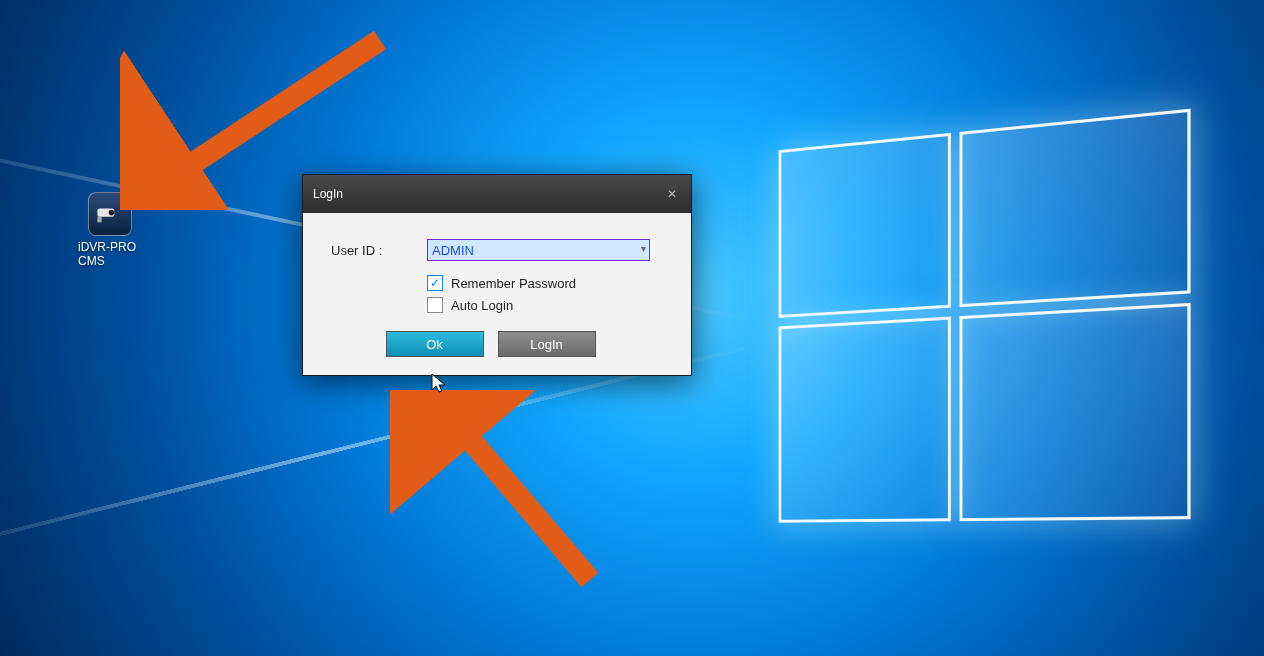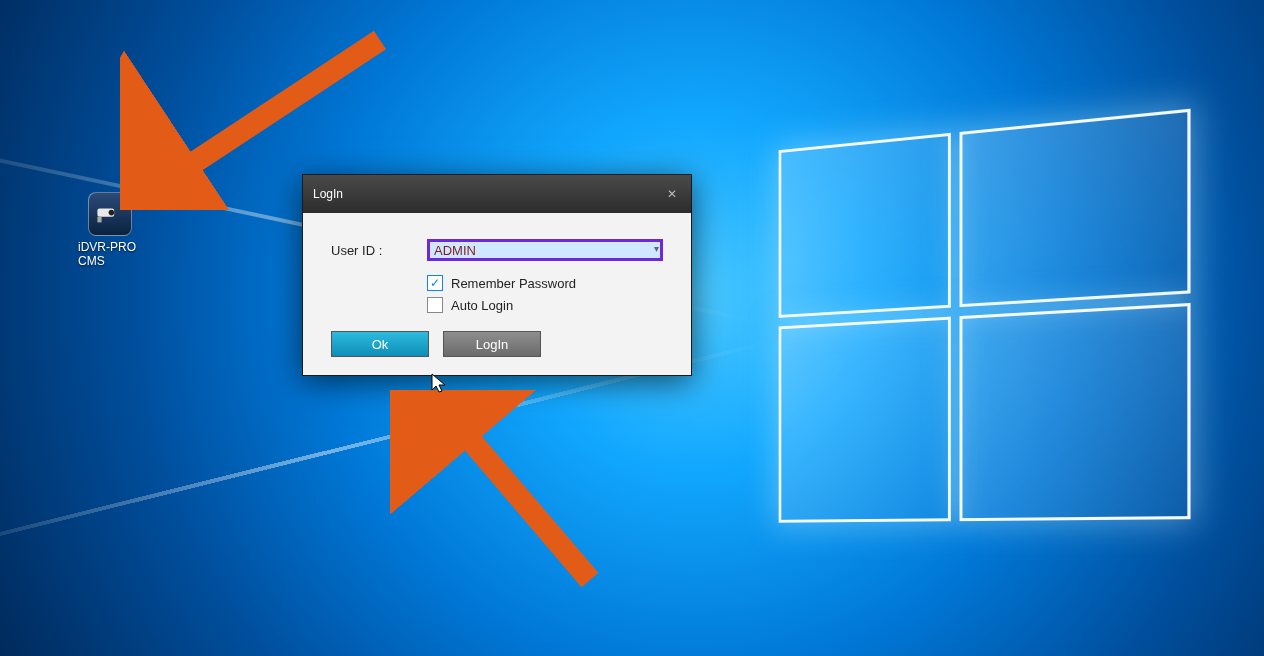--- a/index.html
+++ b/index.html
@@ -14,32 +14,32 @@
   
   .beam{position:absolute;background:linear-gradient(to right,rgba(255,255,255,0),rgba(255,255,255,.45),rgba(255,255,255,0));height:4px;width:900px;transform-origin:left center;pointer-events:none;}
   
   .desktop-icon{position:absolute;left:78px;top:192px;width:64px;color:#fff;font-size:12px;text-shadow:0 1px 2px rgba(0,0,0,.7);cursor:pointer;}
   .desktop-icon .iconimg{width:42px;height:42px;margin:0 auto 4px;border-radius:8px;background:linear-gradient(#2a4a7a,#0a223e);border:1px solid rgba(255,255,255,.4);display:flex;align-items:center;justify-content:center;}
   .desktop-icon .iconimg svg{width:28px;height:22px;}
   
   .dialog{position:absolute;left:302px;top:174px;width:388px;background:#f3f3f3;border:1px solid #1a1a1a;box-shadow:0 6px 30px rgba(0,0,0,.6);}
   .titlebar{height:38px;background:linear-gradient(#4a4a4a,#2c2c2c);color:#fff;font-size:12px;display:flex;align-items:center;padding:0 6px 0 10px;justify-content:space-between;}
   .titlebar .close{width:26px;height:18px;display:flex;align-items:center;justify-content:center;color:#bbb;font-size:12px;}
-  .dlgbody{padding:26px 28px 18px 28px;font-size:13px;color:#222;}
+  .dlgbody{padding:26px 41px 18px 28px;font-size:13px;color:#222;}
   .row{display:flex;align-items:center;margin-bottom:14px;}
   .row .lbl{width:96px;}
   .row .fld{flex:1;position:relative;}
-  .userid-input{width:100%;height:22px;border:3px solid #6d28d9;background:#fff;padding:0 20px 0 4px;box-sizing:border-box;font-size:13px;color:#7f1d1d;}
+  .userid-input{width:100%;height:22px;border:1px solid #6d28d9;background:#fff;padding:0 20px 0 4px;box-sizing:border-box;font-size:13px;color:#1d4ed8;}
   .userid-input.sel{background:#cfe8ff;}
   .dropdown-arrow{position:absolute;right:4px;top:4px;color:#666;font-size:10px;pointer-events:none;}
   .pwd-input{width:100%;height:22px;border:1px solid #8a8a8a;background:#fff;padding:0 4px;box-sizing:border-box;font-size:13px;letter-spacing:2px;}
   .chkrow{display:flex;align-items:center;margin:6px 0 6px 96px;font-size:13px;}
   .chkbox{width:14px;height:14px;border:1px solid #0a84ff;margin-right:8px;display:flex;align-items:center;justify-content:center;font-size:12px;color:#0a84ff;background:#fff;}
   .chkbox.unchecked{border-color:#888;color:transparent;}
-  .btnrow{display:flex;gap:14px;margin-top:18px;}
+  .btnrow{display:flex;justify-content:center;gap:14px;margin-top:18px;}
   .btn{width:96px;height:24px;font-size:13px;color:#fff;border:1px solid #555;display:flex;align-items:center;justify-content:center;cursor:pointer;}
   .btn.ok{background:linear-gradient(#2dbbe0,#0e8eb6);}
   .btn.cancel{background:linear-gradient(#8e8e8e,#6b6b6b);}
   
   .cursor{position:absolute;left:430px;top:372px;pointer-events:none;z-index:40;}
   
   .arrow{position:absolute;pointer-events:none;z-index:30;}
 </style>
 </head>
 <body>

